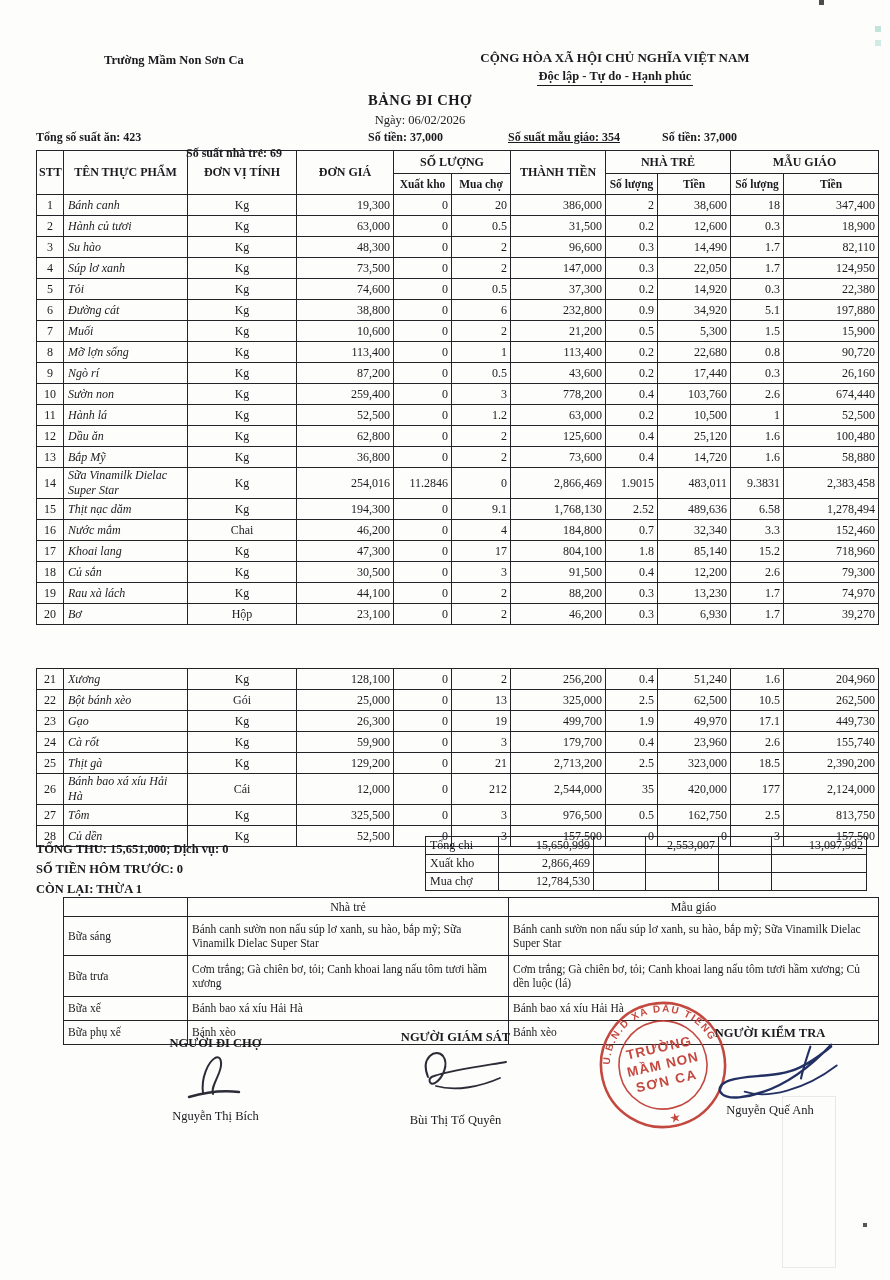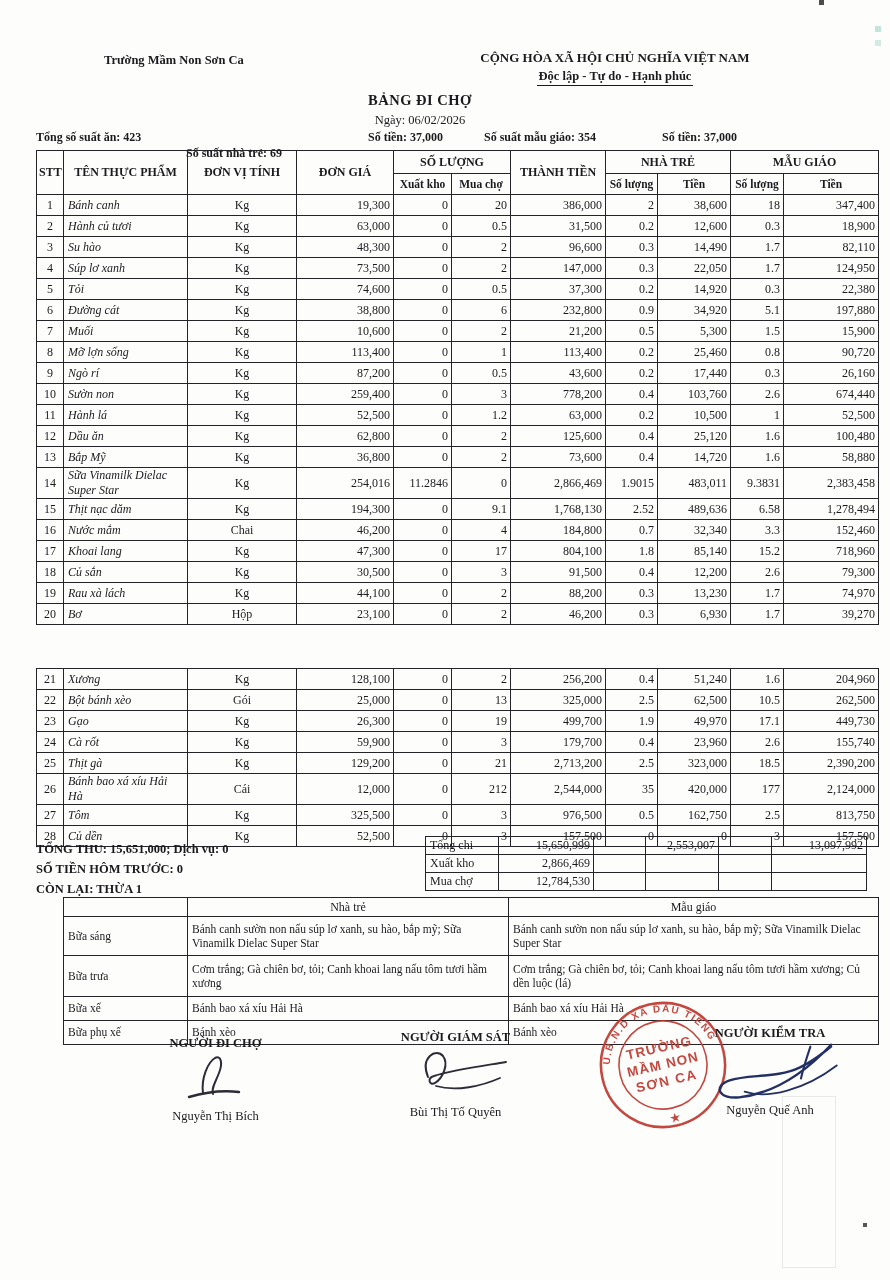--- a/index.html
+++ b/index.html
@@ -10,21 +10,21 @@
   .school{position:absolute;left:104px;top:53px;font-size:12.5px;font-weight:bold;}
   .republic{position:absolute;left:465px;top:50px;width:300px;text-align:center;}
   .republic .rep-name{font-size:13px;font-weight:bold;}
   .republic .rep-motto{display:inline-block;font-size:12.5px;font-weight:bold;
                        border-bottom:1.5px solid #1b1b1f;padding:2px 2px 1px;}
   .doc-title{position:absolute;left:300px;top:92px;width:240px;text-align:center;
              font-size:14.5px;font-weight:bold;letter-spacing:.5px;}
   .doc-date{position:absolute;left:300px;top:113px;width:240px;text-align:center;font-size:12.5px;}
   .summary{position:absolute;top:130px;left:0;width:890px;height:18px;font-size:12px;font-weight:bold;}
   .summary span{position:absolute;top:0;}
-  .sum-0{left:36px;} .sum-1{left:186px;margin-top:16px;} .sum-2{left:368px;} .sum-3{left:484px;} .sum-4{left:662px;}
+  .sum-0{left:36px;} .sum-1{left:186px;margin-top:16px;} .sum-2{left:368px;} .sum-3{left:508px;text-decoration:underline;} .sum-4{left:662px;}
 
   
   table{border-collapse:collapse;table-layout:fixed;}
   td,th{border:1px solid #232328;font-size:12px;padding:0 3px;overflow:hidden;
         vertical-align:middle;line-height:1.25;}
   .grocery{position:absolute;left:36px;width:842px;border:1.5px solid #1d1d22;}
   #table1{top:150px;} #table2{top:668px;}
   .grocery th{font-weight:bold;text-align:center;padding:1px 2px;}
   .hdr-top th{height:20px;font-size:12px;}
   .hdr-sub th{height:18px;font-size:11.5px;}
@@ -42,21 +42,21 @@
   .menu-table .meal-label{height:19px;}
   .row-sang td{height:34px;} .row-trua td{height:36px;}
 
   
   .sig{position:absolute;text-align:center;}
   .sig-title{font-size:12.5px;font-weight:bold;}
   .sig-name{font-size:12.5px;}
   .sig-0{left:148px;top:1036px;width:135px;}
   .sig-1{left:383px;top:1030px;width:145px;}
   .sig-2{left:690px;top:1026px;width:160px;z-index:3;}
-  .sig-0 .sig-name{margin-top:2px;} .sig-1 .sig-name{margin-top:4px;}
+  .sig-0 .sig-name{margin-top:2px;} .sig-1 .sig-name{margin-top:12px;}
   .sig-2 .sig-name{margin-top:-4px;}
   .ink{stroke:#2c2c38;fill:none;stroke-linecap:round;}
   .ink-blue{stroke:#233064;fill:none;stroke-linecap:round;}
 
   
   .stamp{position:absolute;left:596px;top:998px;width:134px;height:134px;
          transform:rotate(-13deg);opacity:.92;z-index:1;}
   .stamp .ring{fill:none;stroke:#bf3a31;}
   .stamp text{fill:#bf3a31;font-family:"Liberation Sans",sans-serif;font-weight:bold;}
 
@@ -217,21 +217,21 @@
         </tr>
         <tr>
           <td class="ctr">8</td>
           <td class="name">Mỡ lợn sống</td>
           <td class="ctr">Kg</td>
           <td class="num">113,400</td>
           <td class="num">0</td>
           <td class="num">1</td>
           <td class="num">113,400</td>
           <td class="num">0.2</td>
-          <td class="num">25,460</td>
+          <td class="num">22,680</td>
           <td class="num">0.8</td>
           <td class="num">90,720</td>
         </tr>
         <tr>
           <td class="ctr">9</td>
           <td class="name">Ngò rí</td>
           <td class="ctr">Kg</td>
           <td class="num">87,200</td>
           <td class="num">0</td>
           <td class="num">0.5</td>

